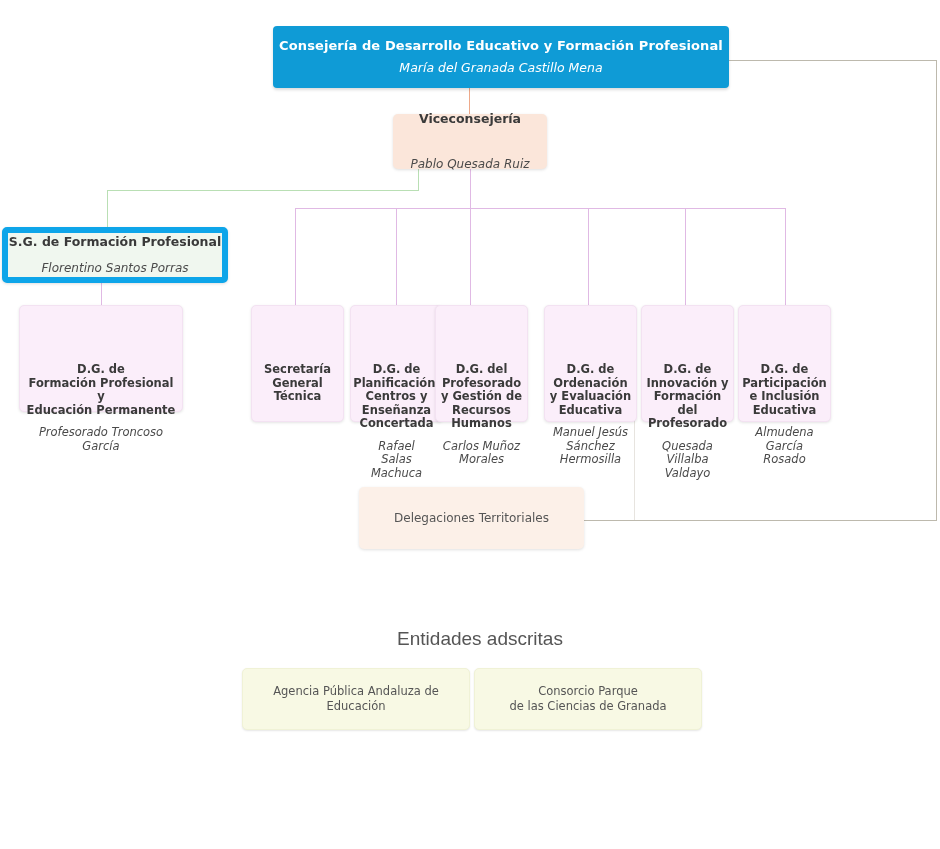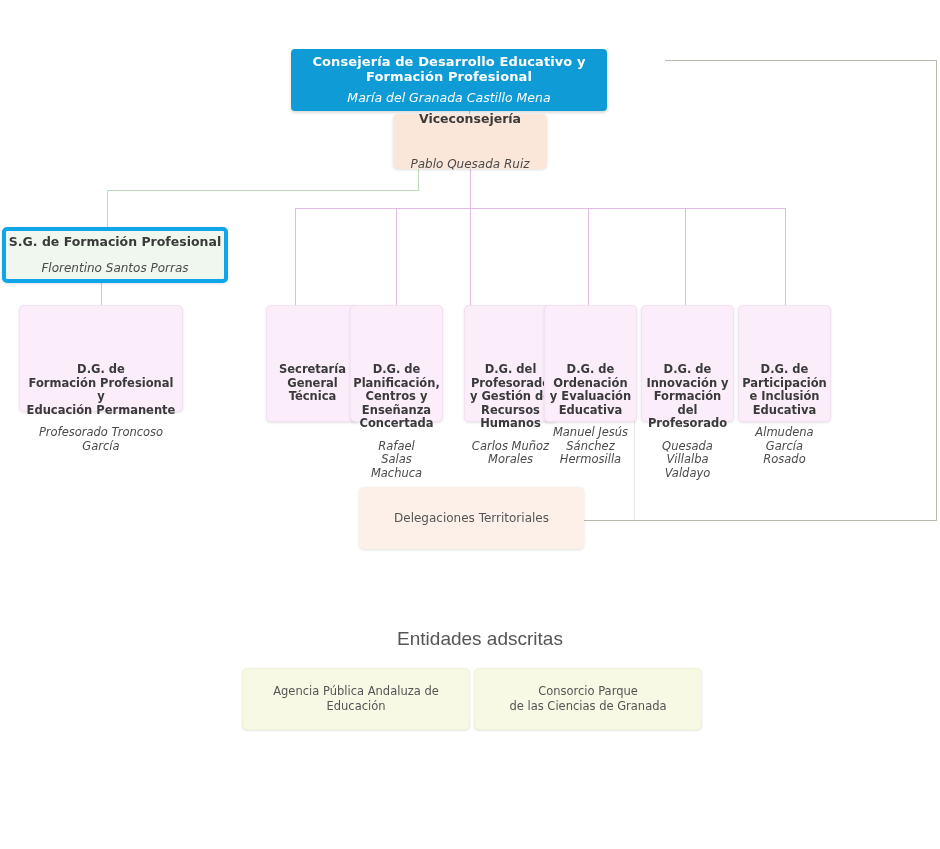--- a/index.html
+++ b/index.html
@@ -63,21 +63,21 @@
     background: #fbe6da;
     box-shadow: 0 1px 3px rgba(0,0,0,0.13);
     gap: 21px;
   }
   .n-peach .title { font-size: 12.5px; }
   .n-peach .person { font-size: 12px; margin-top: 10px; }
 
   
   .n-green {
     background: #f0f7ef;
-    border: 4px solid #0ea5e9;
+    border: 6px solid #0ea5e9;
     box-shadow: 0 1px 3px rgba(0,0,0,0.13);
   }
   .n-green .title { font-size: 12.5px; }
   .n-green .person { font-size: 12px; margin-top: 11px; }
 
   
   .n-pink {
     background: #fbeefa;
     border: 1px solid #f3e2f2;
     box-shadow: 0 1px 3px rgba(0,0,0,0.11);
@@ -154,21 +154,21 @@
   <div class="conn conn-h c-purple" style="left:295px; top:208px; width:491px;"></div>
   <div class="conn conn-v c-purple" style="left:295px; top:208px; height:97px;"></div>
   <div class="conn conn-v c-purple" style="left:396px; top:208px; height:97px;"></div>
   <div class="conn conn-v c-purple" style="left:470px; top:208px; height:97px;"></div>
   <div class="conn conn-v c-purple" style="left:588px; top:208px; height:97px;"></div>
   <div class="conn conn-v c-purple" style="left:685px; top:208px; height:97px;"></div>
   <div class="conn conn-v c-purple" style="left:785px; top:208px; height:97px;"></div>
 
   <div class="conn conn-v" style="left:634px; top:421px; height:99px; border-left:1.2px solid #e7e4df;"></div>
 
-  <div class="node n-root" style="left:291px; top:26px; width:316px; height:62px;margin-top:23px;">
+  <div class="node n-root" style="left:273px; top:26px; width:456px; height:62px;">
     <div class="title">Consejería de Desarrollo Educativo y Formación Profesional</div>
     <div class="person">María del Granada Castillo Mena</div>
   </div>
 
   <div class="node n-peach" style="left:393px; top:114px; width:154px; height:55px;">
     <div class="title">Viceconsejería</div>
     <div class="person">Pablo Quesada Ruiz</div>
   </div>
 
   <div class="node n-green" style="left:2px; top:227px; width:226px; height:56px;">
@@ -181,21 +181,21 @@
       <span>D.G. de</span><br>
       <span>Formación Profesional y</span><br>
       <span>Educación Permanente</span>
     </div>
     <div class="person">
       <span>Profesorado Troncoso</span><br>
       <span>García</span>
     </div>
   </div>
 
-  <div class="node n-pink" style="left:266px; top:305px; width:93px; height:117px;">
+  <div class="node n-pink" style="left:251px; top:305px; width:93px; height:117px;">
     <div class="title">
       <span>Secretaría</span><br>
       <span>General</span><br>
       <span>Técnica</span>
     </div>
   </div>
 
   <div class="node n-pink" style="left:350px; top:305px; width:93px; height:117px;">
     <div class="title">
       <span>D.G. de</span><br>
@@ -203,21 +203,21 @@
       <span>Centros y</span><br>
       <span>Enseñanza</span><br>
       <span>Concertada</span>
     </div>
     <div class="person">
       <span>Rafael</span><br>
       <span>Salas Machuca</span>
     </div>
   </div>
 
-  <div class="node n-pink" style="left:464px; top:305px; width:93px; height:117px;">
+  <div class="node n-pink" style="left:435px; top:305px; width:93px; height:117px;">
     <div class="title">
       <span>D.G. del</span><br>
       <span>Profesorado</span><br>
       <span>y Gestión de</span><br>
       <span>Recursos</span><br>
       <span>Humanos</span>
     </div>
     <div class="person">
       <span>Carlos Muñoz</span><br>
       <span>Morales</span>

